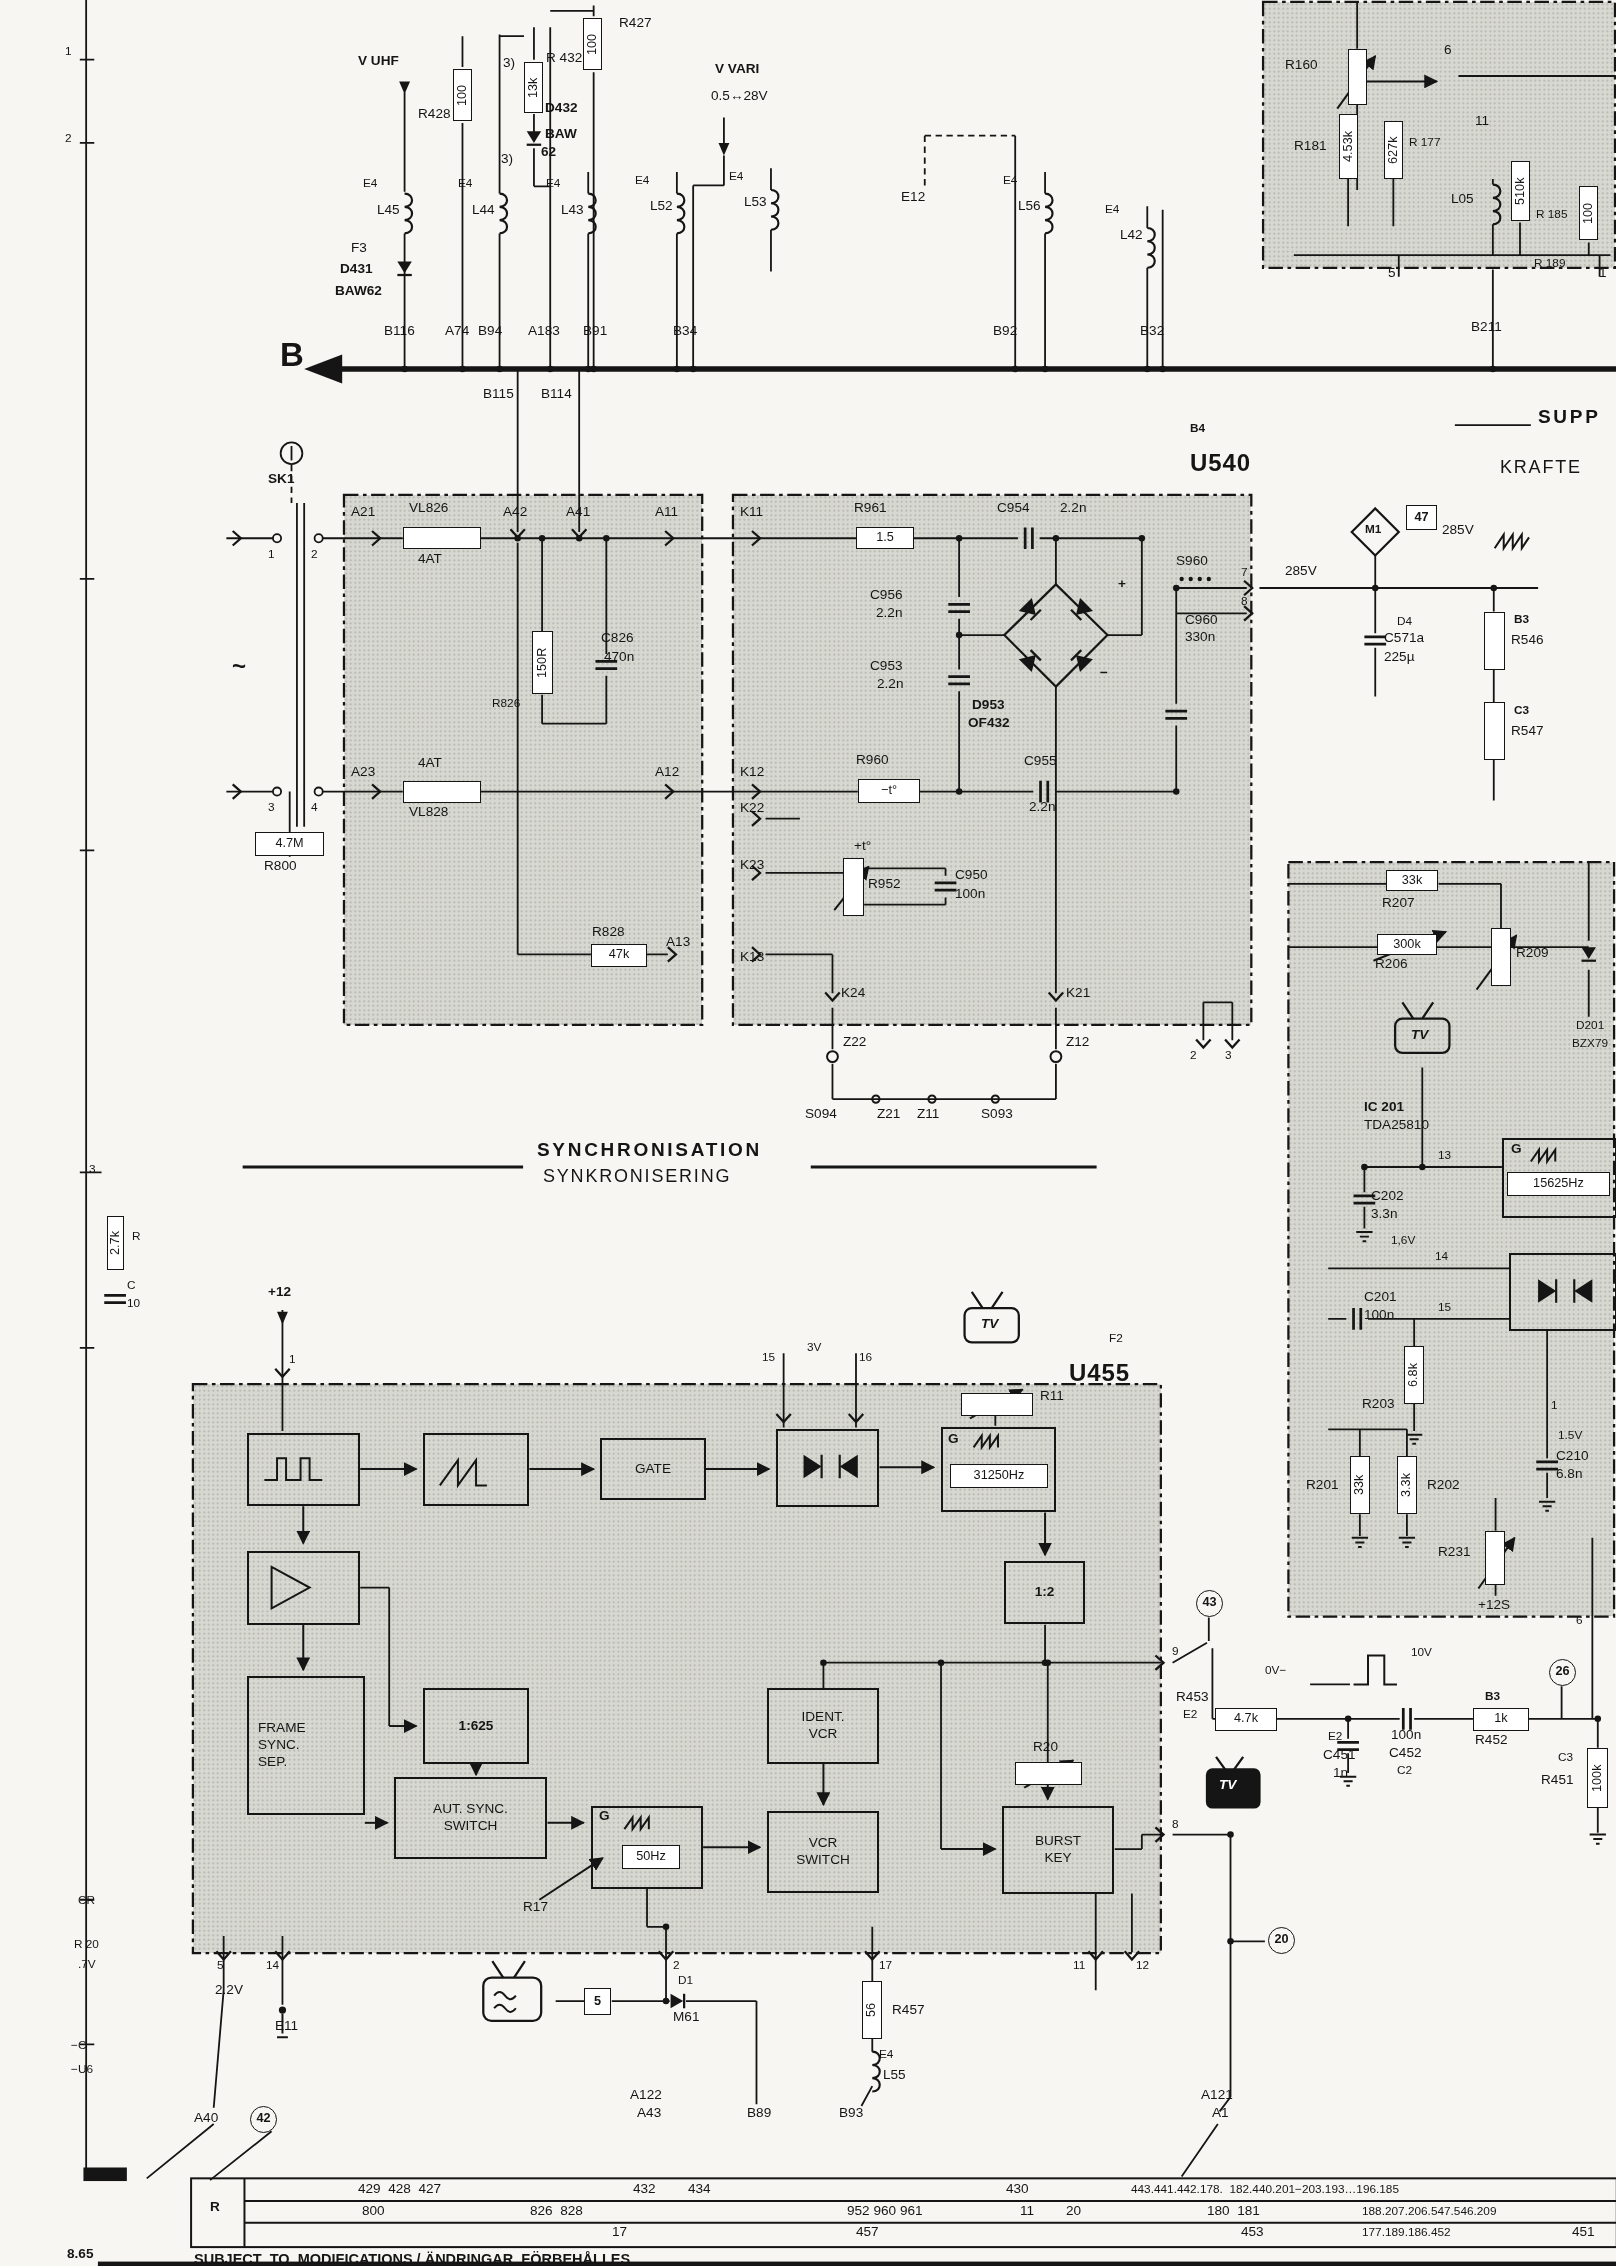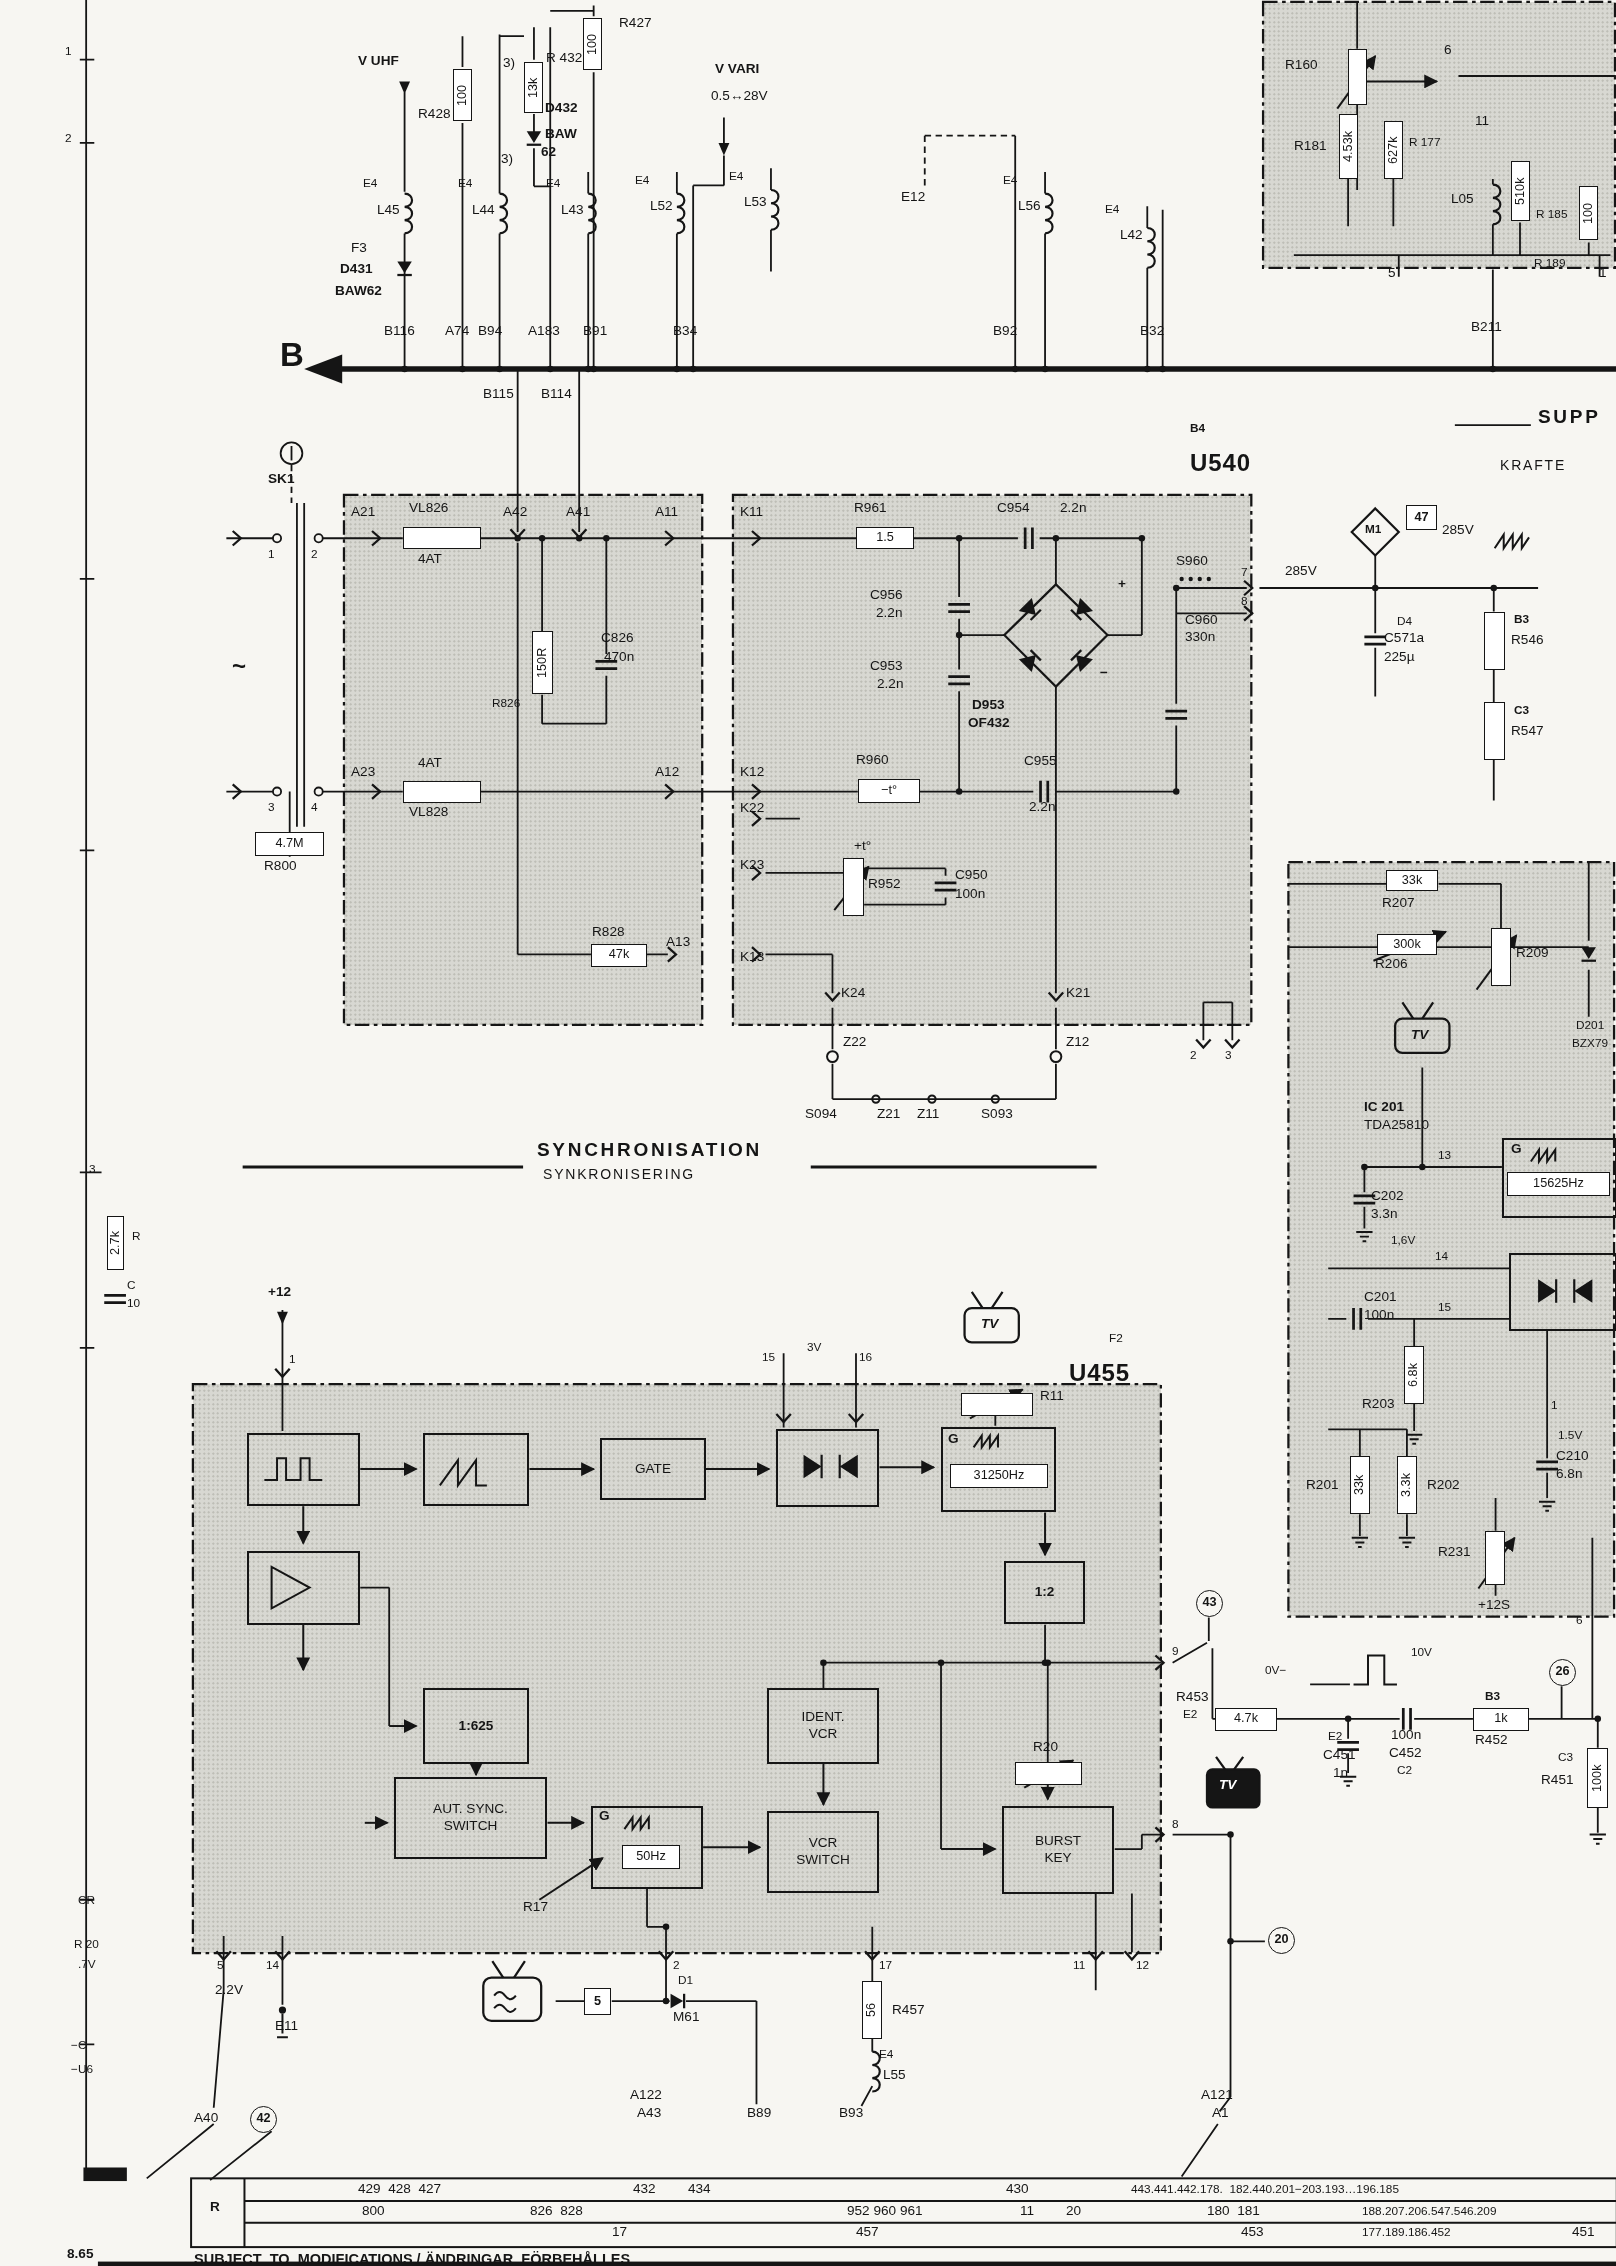--- a/index.html
+++ b/index.html
@@ -7,21 +7,21 @@
           font-family:"Liberation Sans",sans-serif;color:#151515;}
   #wires{position:absolute;left:0;top:0;z-index:2;pointer-events:none;}
   .shade{position:absolute;z-index:1;background-color:#d8d8d2;
          background-image:radial-gradient(#bcbcb4 0.9px,transparent 1.2px);background-size:4.5px 4.5px;}
   .t{position:absolute;z-index:3;font-size:13.6px;line-height:1.1;white-space:pre;}
   .s{font-size:11.8px;}
   .b{font-weight:bold;}
   .big{font-size:24px;font-weight:bold;letter-spacing:0.9px;margin-top:14px;}
   .huge{font-size:33px;font-weight:bold;}
   .t20{font-size:19px;font-weight:bold;letter-spacing:2.7px;}
-  .t18{font-size:14px;letter-spacing:1.8px;}
+  .t18{font-size:18px;letter-spacing:1.8px;}
   .ul{}
   .it{font-style:italic;}
   .tvw{color:#fff;}
   .circ{width:25px;height:25px;border:1.8px solid #151515;border-radius:50%;background:#f7f6f2;
         text-align:center;line-height:22.6px;font-weight:bold;font-size:12.7px;white-space:nowrap;}
   .bx{position:absolute;z-index:3;box-sizing:border-box;display:flex;align-items:center;justify-content:center;
       font-size:12.7px;white-space:pre-line;text-align:center;line-height:1.25;}
   .hbox{border:1.8px solid #151515;background:#fff;}
   .vbox{border:1.8px solid #151515;background:#fff;writing-mode:vertical-rl;transform:rotate(180deg);}
   .blk{border:2.3px solid #151515;font-size:13.6px;}
@@ -696,20 +696,23 @@
     <div class="bx hbox" style="left: 961px; top: 1393px; width: 72px; height: 22.6px;"></div>
     <div class="bx hbox" style="left: 1015px; top: 1762px; width: 67px; height: 22.6px;"></div>
     <div class="bx blk" style="left: 247px; top: 1433px; width: 113px; height: 73px;"></div>
     <div class="bx blk" style="left: 423px; top: 1433px; width: 106px; height: 73px;"></div>
     <div class="bx blk" style="left: 600px; top: 1438px; width: 106px; height: 62px;">GATE</div>
     <div class="bx blk" style="left: 776px; top: 1429px; width: 103px; height: 78px;"></div>
     <div class="bx blk" style="left: 941px; top: 1427px; width: 115px; height: 85px;"></div>
     <div class="bx hbox" style="left: 950px; top: 1464px; width: 98px; height: 24.4px;">31250Hz</div>
     <div class="bx blk" style="left: 247px; top: 1551px; width: 113px; height: 74px;"></div>
     <div class="bx blk b" style="left: 1004px; top: 1561px; width: 81px; height: 63px;">1:2</div>
+    <div class="bx blk lft" style="left: 247px; top: 1676px; width: 118px; height: 139px;">FRAME
+SYNC.
+SEP.</div>
     <div class="bx blk b" style="left: 423px; top: 1688px; width: 106px; height: 76px;">1:625</div>
     <div class="bx blk" style="left: 767px; top: 1688px; width: 112px; height: 76px;">IDENT.
 VCR</div>
     <div class="bx blk" style="left: 394px; top: 1777px; width: 153px; height: 82px;">AUT. SYNC.
 SWITCH</div>
     <div class="bx blk" style="left: 591px; top: 1806px; width: 112px; height: 83px;"></div>
     <div class="bx hbox" style="left: 622px; top: 1845px; width: 58px; height: 24.4px;">50Hz</div>
     <div class="bx blk" style="left: 767px; top: 1811px; width: 112px; height: 82px;">VCR
 SWITCH</div>
     <div class="bx blk" style="left: 1002px; top: 1806px; width: 112px; height: 88px;">BURST

